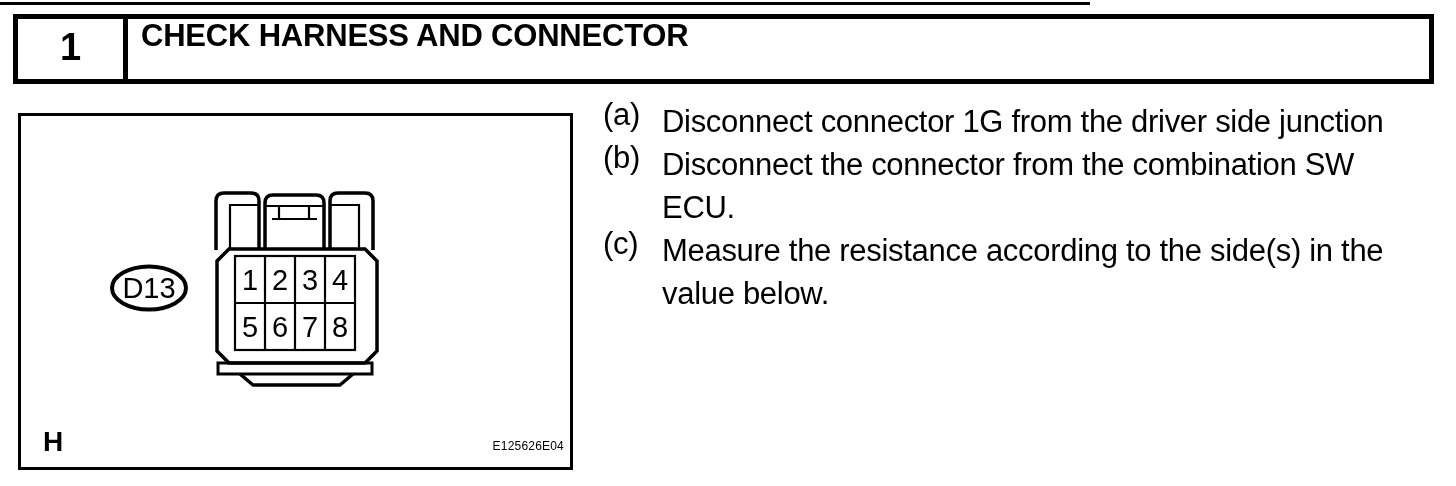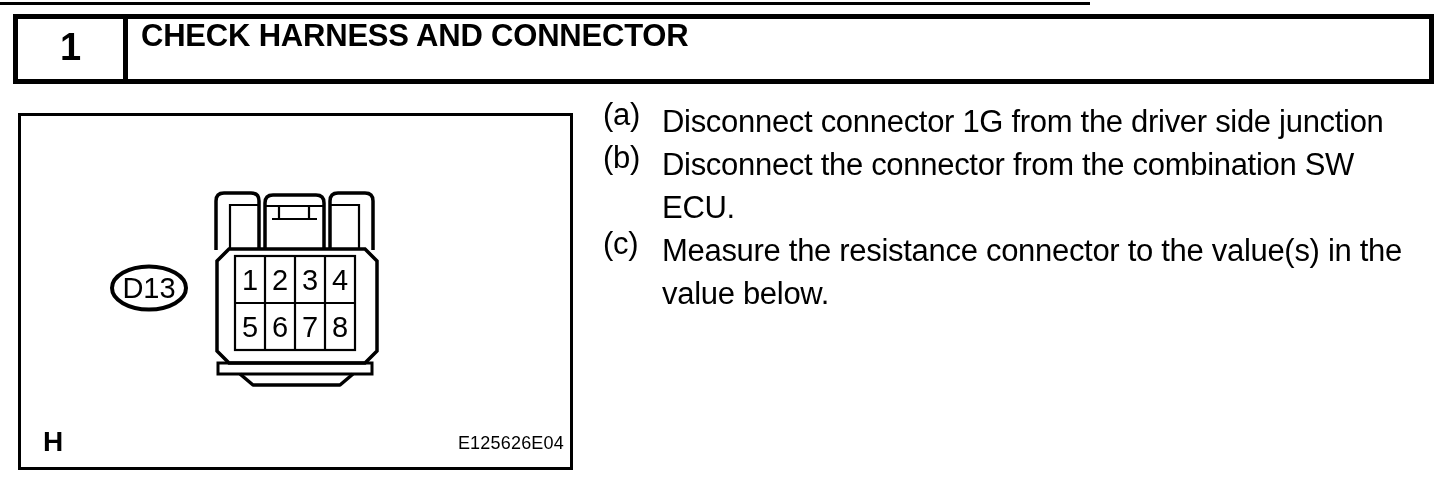--- a/index.html
+++ b/index.html
@@ -50,21 +50,21 @@
     border: 3px solid #000;
     background: #fff;
   }
   .figure-box svg { position: absolute; left: 0; top: 0; }
   .corner-label {
     position: absolute; left: 22px; top: 312px;
     font-size: 28px; font-weight: bold; line-height: 1;
   }
   .figure-code {
     position: absolute; right: 6px; bottom: 15px;
-    font-size: 18px; line-height: 1; letter-spacing: 0.2px;
+    font-size: 12px; line-height: 1; letter-spacing: 0.2px;
   }
   svg text {
     font-family: "Liberation Sans", sans-serif;
     fill: #000;
   }
   .pin-num { font-size: 29px; }
   .conn-id { font-size: 29px; }
 
   
   .instructions {
@@ -166,18 +166,18 @@
     <div class="instruction-marker">(b)</div>
     <div class="instruction-lines">
       <div class="instruction-line">Disconnect the connector from the combination SW</div>
       <div class="instruction-line">ECU.</div>
     </div>
   </div>
 
   <div class="instruction-item">
     <div class="instruction-marker">(c)</div>
     <div class="instruction-lines">
-      <div class="instruction-line">Measure the resistance connector to the value(s) in the</div>
+      <div class="instruction-line">Measure the resistance according to the side(s) in the</div>
       <div class="instruction-line">value below.</div>
     </div>
   </div>
 
 </div>
 
 </body></html>

